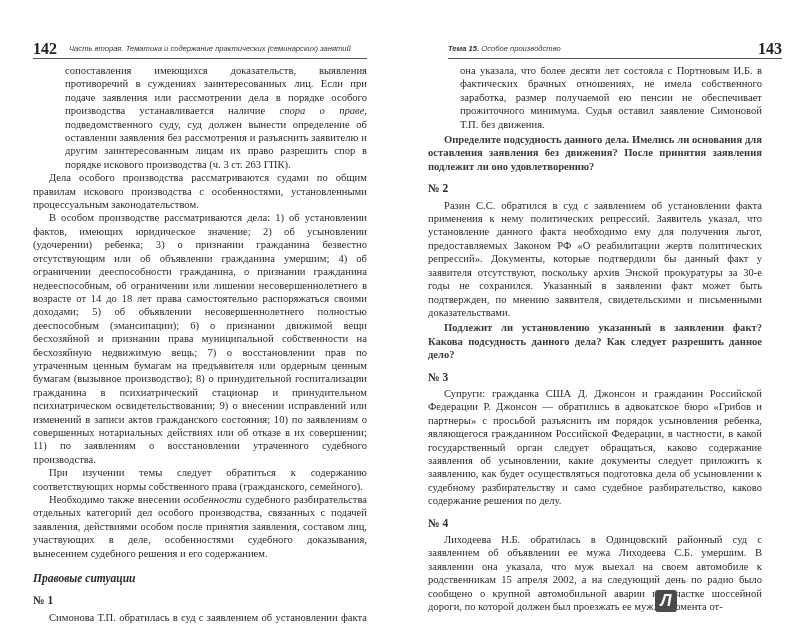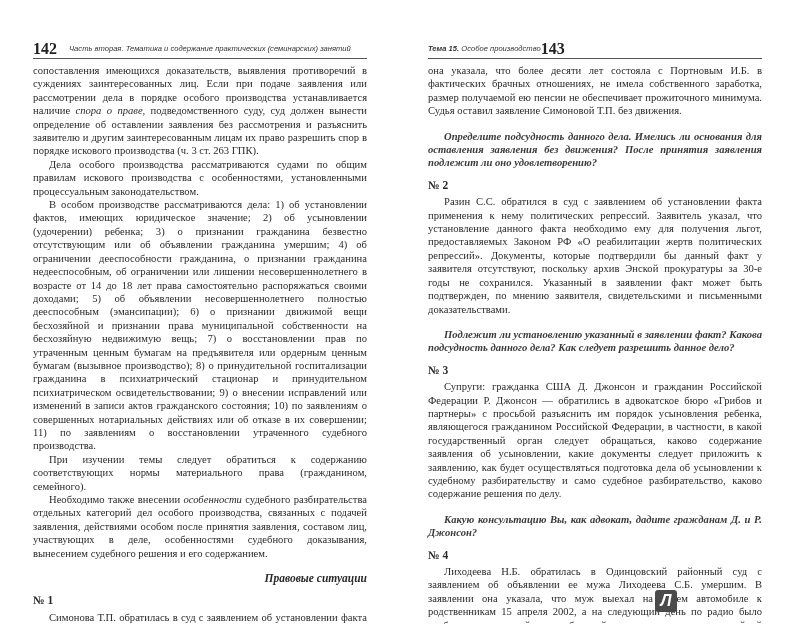--- a/index.html
+++ b/index.html
@@ -3,70 +3,69 @@
 <meta charset="utf-8">
 <style>
   html, body { margin: 0; padding: 0; background: #ffffff; }
   body { width: 800px; height: 624px; position: relative; overflow: hidden;
          font-family: "Liberation Serif", serif; color: #2a2a2a; }
   .page { position: absolute; top: 0; height: 624px; }
   .left { left: 0; width: 400px; }
   .right { left: 400px; width: 400px; }
   .header { position: absolute; top: 36px; height: 22px; display: flex; align-items: flex-end; border-bottom: 1px solid #555; }
   .left .header { left: 33px; width: 334px; }
-  .right .header { left: 28px; width: 334px; justify-content: flex-start; }
+  .right .header { left: 48px; width: 334px; justify-content: space-between; }
   .pnum { font-family: "Liberation Serif", serif; font-weight: bold; font-size: 16px; line-height: 18px; color: #222; }
   .htitle { font-family: "Liberation Sans", sans-serif; font-size: 7.6px; font-style: italic; line-height: 12px; color: #333; margin-bottom: 3px; }
   .left .htitle { margin-left: 12px; font-weight: normal; }
   .htitle b { font-weight: bold; }
   .body { position: absolute; top: 64px; font-size: 10.6px; line-height: 13.4px; text-align: justify; }
   .left .body { left: 33px; width: 334px; }
   .right .body { left: 28px; width: 334px; }
   p { margin: 0; text-indent: 16px; }
-  p.noindent { text-indent: 0; }
-  p.q { font-style: italic; font-weight: bold; color: #3a3a3a; margin-top: 12px; }
+  p.noindent { text-indent: 0; margin-left: 32px; }
+  p.q { font-weight: bold; color: #3a3a3a; margin-top: 2px; }
   .case { font-weight: bold; font-size: 11.5px; margin-top: 9px; margin-bottom: 3px; text-indent: 0; }
-  .section-title { text-align: right; font-style: italic; font-weight: bold; font-size: 11.5px; margin-top: 12px; margin-bottom: 4px; text-indent: 0; }
+  .section-title { text-align: left; font-style: italic; font-weight: bold; font-size: 11.5px; margin-top: 12px; margin-bottom: 4px; text-indent: 0; }
   em { font-style: italic; }
   .logo { position: absolute; left: 655px; top: 590px; width: 22px; height: 22px; background: #4a4a4a; border-radius: 3px;
           color: #fff; font-family: "Liberation Sans", sans-serif; font-weight: bold; font-style: italic; font-size: 16px;
           line-height: 22px; text-align: center; }
 </style>
 </head>
 <body>
 
 <div class="page left">
   <div class="header">
     <span class="pnum">142</span>
     <span class="htitle">Часть вторая. Тематика и содержание практических (семинарских) занятий</span>
   </div>
   <div class="body">
     <p class="noindent"><span>сопоставления имеющихся доказательств, выявления противоречий в суждениях заинтересованных лиц.   Если при подаче заявления или рассмотрении дела в порядке особого производства устанавливается наличие </span><em>спора о праве</em><span>, подведомственного суду, суд должен вынести определение об оставлении заявления без рассмотрения и разъяснить заявителю и другим заинтересованным лицам их право разрешить спор в порядке искового производства (ч. 3 ст. 263 ГПК).</span></p>
     <p>Дела особого производства рассматриваются судами по общим правилам искового производства с особенностями, установленными процессуальным законодательством.</p>
     <p>В особом производстве рассматриваются дела: 1) об установлении фактов, имеющих юридическое значение; 2) об усыновлении (удочерении) ребенка; 3) о признании гражданина безвестно отсутствующим или об объявлении гражданина умершим; 4) об ограничении дееспособности гражданина, о признании гражданина недееспособным, об ограничении или лишении несовершеннолетнего в возрасте от 14 до 18 лет права самостоятельно распоряжаться своими доходами; 5) об объявлении несовершеннолетнего полностью дееспособным (эмансипации); 6) о признании движимой вещи бесхозяйной и признании права муниципальной собственности на бесхозяйную недвижимую вещь; 7) о восстановлении прав по утраченным ценным бумагам на предъявителя или ордерным ценным бумагам (вызывное производство); 8) о принудительной госпитализации гражданина в психиатрический стационар и принудительном психиатрическом освидетельствовании; 9) о внесении исправлений или изменений в записи актов гражданского состояния; 10) по заявлениям о совершенных нотариальных действиях или об отказе в их совершении; 11) по заявлениям о восстановлении утраченного судебного производства.</p>
-    <p>При изучении темы следует обратиться к содержанию соответствующих нормы материального права (гражданином, семейного).</p>
+    <p>При изучении темы следует обратиться к содержанию соответствующих нормы собственного права (гражданского, семейного).</p>
     <p><span>Необходимо также внесении </span><em>особенности</em><span> судебного разбирательства отдельных категорий дел особого производства, связанных с подачей заявления, действиями особом после принятия заявления, составом лиц, участвующих в деле, особенностями судебного доказывания, вынесением судебного решения и его содержанием.</span></p>
     <p class="section-title">Правовые ситуации</p>
     <p class="case">№ 1</p>
     <p>Симонова Т.П. обратилась в суд с заявлением об установлении факта нахождения ее на иждивении Портнова И.Б. В заявлении</p>
   </div>
 </div>
 
 <div class="page right">
   <div class="header">
     <span class="htitle"><b>Тема 15.</b> <span>Особое производство</span></span>
     <span class="pnum">143</span>
   </div>
   <div class="body">
     <p class="noindent">она указала, что более десяти лет состояла с Портновым И.Б. в фактических брачных отношениях, не имела собственного заработка, размер получаемой ею пенсии не обеспечивает прожиточного минимума. Судья оставил заявление Симоновой Т.П. без движения.</p>
     <p class="q">Определите подсудность данного дела. Имелись ли основания для оставления заявления без движения? После принятия заявления подлежит ли оно удовлетворению?</p>
     <p class="case">№ 2</p>
     <p>Разин С.С. обратился в суд с заявлением об установлении факта применения к нему политических репрессий. Заявитель указал, что установление данного факта необходимо ему для получения льгот, предоставляемых Законом РФ «О реабилитации жертв политических репрессий». Документы, которые подтвердили бы данный факт у заявителя отсутствуют, поскольку архив Энской прокуратуры за 30-е годы не сохранился. Указанный в заявлении факт может быть подтвержден, по мнению заявителя, свидетельскими и письменными доказательствами.</p>
     <p class="q">Подлежит ли установлению указанный в заявлении факт? Какова подсудность данного дела? Как следует разрешить данное дело?</p>
     <p class="case">№ 3</p>
     <p>Супруги: гражданка США Д. Джонсон и гражданин Российской Федерации Р. Джонсон — обратились в адвокатское бюро «Грибов и партнеры» с просьбой разъяснить им порядок усыновления ребенка, являющегося гражданином Российской Федерации, в частности, в какой государственный орган следует обращаться, каково содержание заявления об усыновлении, какие документы следует приложить к заявлению, как будет осуществляться подготовка дела об усыновлении к судебному разбирательству и само судебное разбирательство, каково содержание решения по делу.</p>
-    <p class="q">Какую консультацию Вы, как адвокат, дадите гражданам Д. и Р. Джонсон?</p>
     <p class="case">№ 4</p>
     <p>Лиходеева Н.Б. обратилась в Одинцовский районный суд с заявлением об объявлении ее мужа Лиходеева С.Б. умершим. В заявлении она указала, что муж выехал на своем автомобиле к родственникам 15 апреля 2002, а на следующий день по радио было сообщено о крупной автомобильной аварии на участке шоссейной дороги, по которой должен был проезжать ее муж. С момента от-</p>
   </div>
 </div>
 
 <div class="logo">Л</div>
 
 </body></html>

